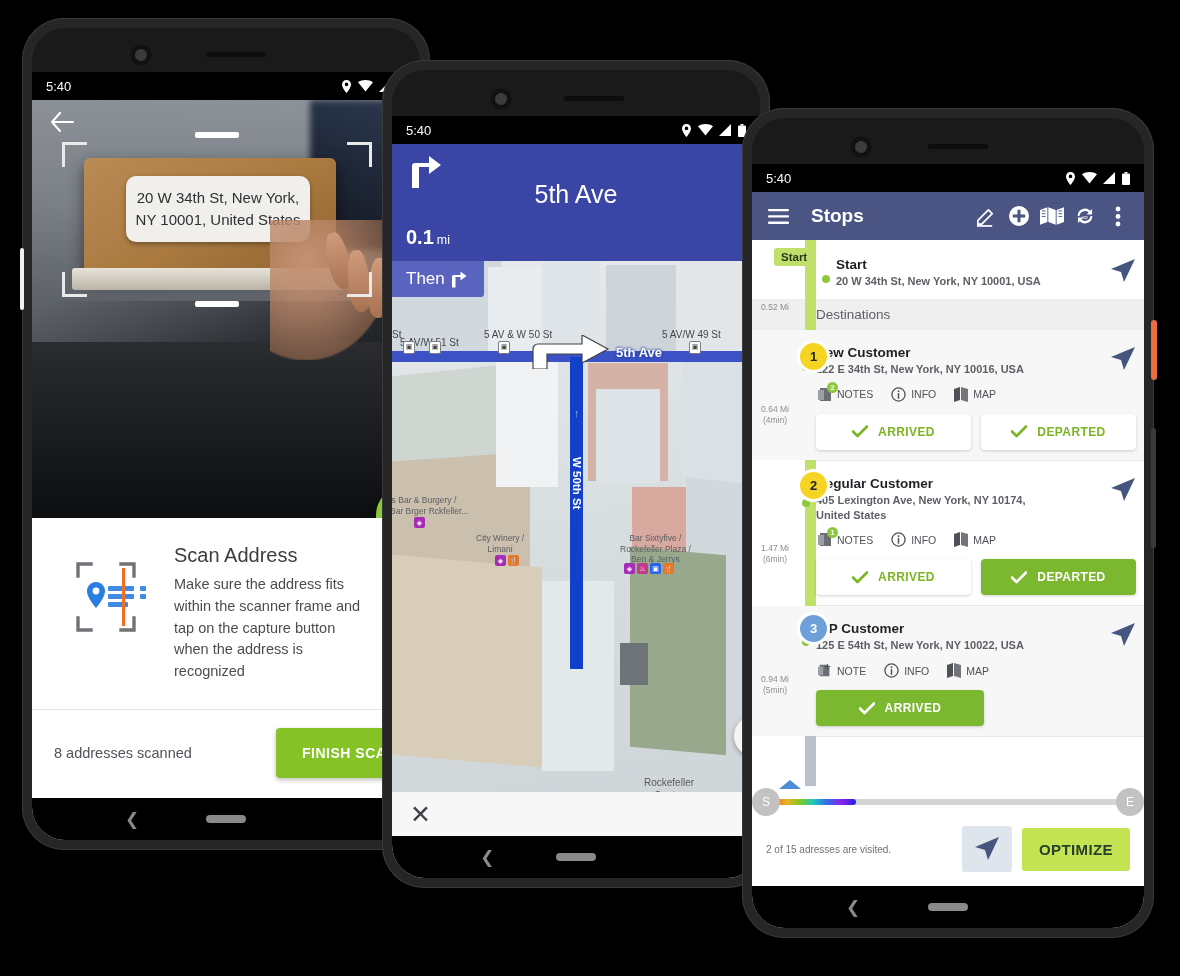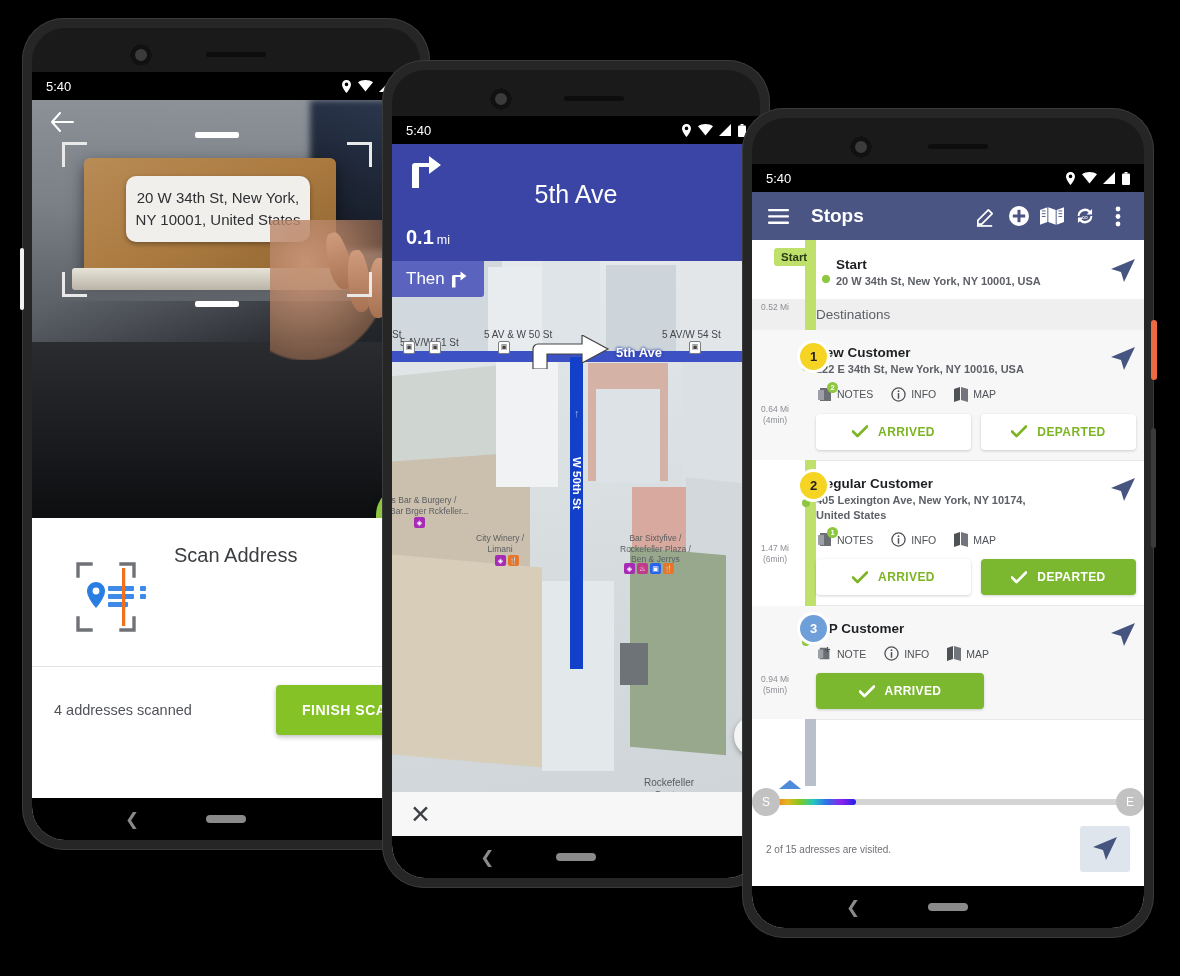--- a/index.html
+++ b/index.html
@@ -220,25 +220,26 @@
                   <rect x="54" y="40" width="26" height="5" rx="1"></rect>
                   <rect x="54" y="48" width="20" height="5" rx="1"></rect>
                   <rect x="86" y="32" width="6" height="5" rx="1"></rect>
                   <rect x="86" y="40" width="6" height="5" rx="1"></rect>
                 </g>
                 <rect x="68" y="14" width="3.2" height="58" fill="#f07020"></rect>
               </svg>
             </div>
             <div class="scan-txt">
               <h3>Scan Address</h3>
+              <p>Make sure the address fits within the scanner frame and tap on the capture button when the address is recognized</p>
             </div>
           </div>
           <div class="divider"></div>
           <div class="footrow">
-            <span class="cnt">4 addresses scanned</span>
+            <span class="cnt">8 addresses scanned</span>
             <button class="finishbtn">FINISH SCANNING</button>
           </div>
         </div>
 
         <div style="flex:1;background:#fff;"></div>
 
         <div class="navbar">
           <span class="back">❮</span>
           <span class="pill"></span>
         </div>
@@ -320,21 +321,21 @@
           <div class="stlbl" style="left:191px;top:196px;">W 50th St</div>
 
           <svg width="84" height="34" viewBox="0 0 84 34" style="position:absolute;left:135px;top:74px;">
             <path d="M6 34V14a5 5 0 015-5h44V0l26 14-26 14v-9H20v15z" fill="#fff" stroke="#444" stroke-width="1.2"></path>
           </svg>
 
           <div style="position:absolute;left:182px;top:146px;color:#9fb7ee;font-size:11px;">↑</div>
 
           <div class="roadlbl" style="left:8px;top:76px;">5 AV/W 51 St</div>
           <div class="roadlbl" style="left:92px;top:68px;">5 AV &amp; W 50 St</div>
-          <div class="roadlbl" style="left:270px;top:68px;">5 AV/W 54 St</div>
+          <div class="roadlbl" style="left:270px;top:68px;">5 AV/W 49 St</div>
           <div class="roadlbl" style="left:0px;top:68px;">St</div>
           <div class="bustop" style="left:11px;top:80px;">▣</div>
           <div class="bustop" style="left:37px;top:80px;">▣</div>
           <div class="bustop" style="left:106px;top:80px;">▣</div>
           <div class="bustop" style="left:297px;top:80px;">▣</div>
 
           <div class="poilbl" style="left:-2px;top:234px;">'s Bar &amp; Burgerу /<br>Bar Brger Rckfeller...</div>
           <div class="poiic" style="left:22px;top:256px;background:#a62bb5;">◈</div>
           <div class="poilbl" style="left:84px;top:272px;text-align:center;">City Winery /<br>Limani</div>
           <div class="poiic" style="left:103px;top:294px;background:#a62bb5;">◈</div>
@@ -589,20 +590,21 @@
             <div class="distcol" style="top:68px;">
               <span>0.94 Mi</span><br>
               <span>(5min)</span>
             </div>
             <div style="position:absolute;left:45px;top:6px;width:27px;height:27px;border-radius:50%;
                         background:#6f9fd8;border:3px solid #fff;color:#fff;font-size:13px;font-weight:bold;
                         display:flex;align-items:center;justify-content:center;z-index:3;">3</div>
             <div class="body">
               <div class="cust">VIP Customer</div>
               <div class="gdotsm" style="top:26px;"></div>
+              <div class="addr">125 E 54th St, New York, NY 10022, USA</div>
               <div class="nav-arrow">
                 <svg width="26" height="26" viewBox="0 0 26 26">
                     <path d="M25 1L1 11l10 3 3 10z" fill="#46557f"></path>
                   </svg>
               </div>
               <div class="acts">
                 <span class="act">
                   <svg width="14" height="15" viewBox="0 0 16 15">
                       <path d="M2 1h7l4 4v9H2z" fill="#6b6e73"></path>
                       <path d="M0 3h6v10H0z" fill="#9ca0a6"></path>
@@ -651,20 +653,21 @@
           <div class="thumb"></div>
         </div>
 
         <div class="bottombar">
           <span class="cnt">2 of 15 adresses are visited.</span>
           <span class="sqbtn">
             <svg width="26" height="26" viewBox="0 0 26 26">
                 <path d="M25 1L1 11l10 3 3 10z" fill="#46557f"></path>
               </svg>
           </span>
+          <button class="optbtn">OPTIMIZE</button>
         </div>
 
         <div class="navbar">
           <span class="back">❮</span>
           <span class="pill"></span>
         </div>
       </div>
     </div>
     <div class="btn-power" style="right:-3px;top:212px;width:6px;height:60px;"></div>
     <div class="btn-side" style="right:-2px;top:320px;width:5px;height:120px;"></div>

